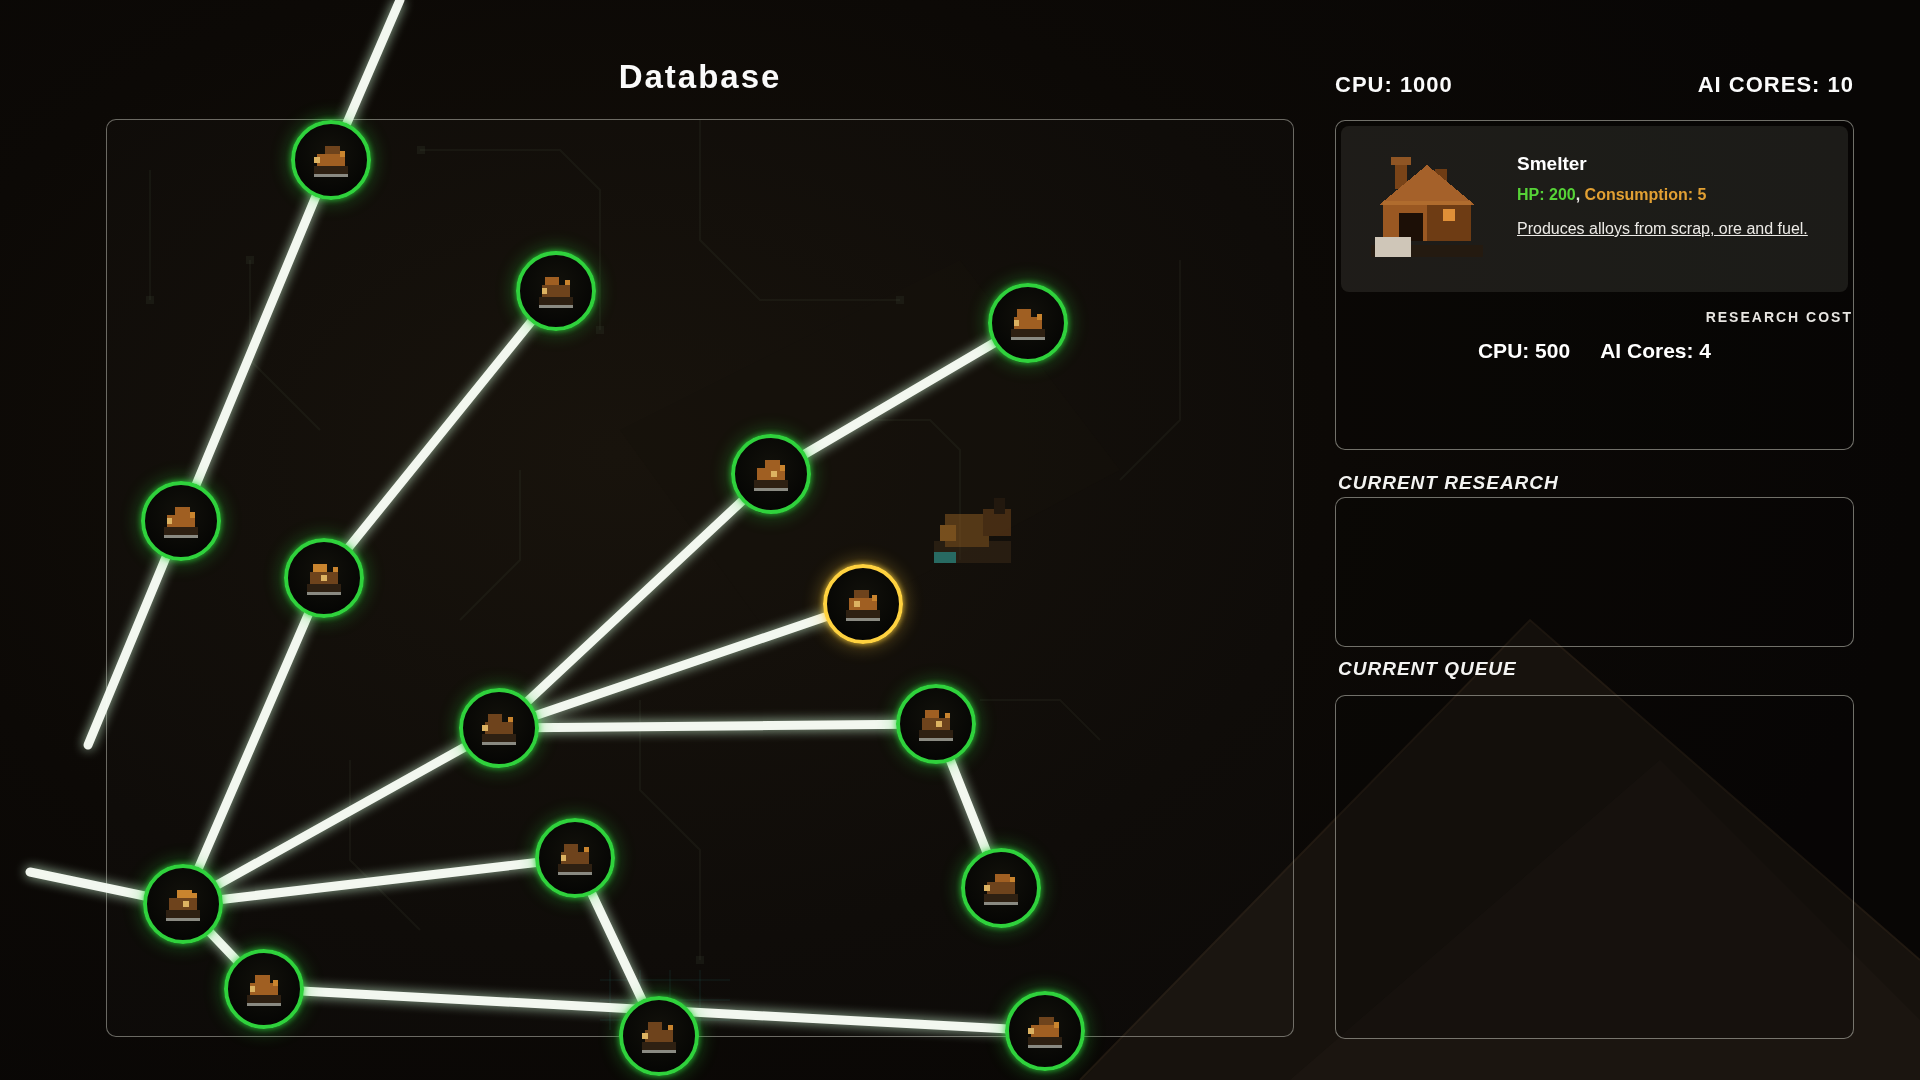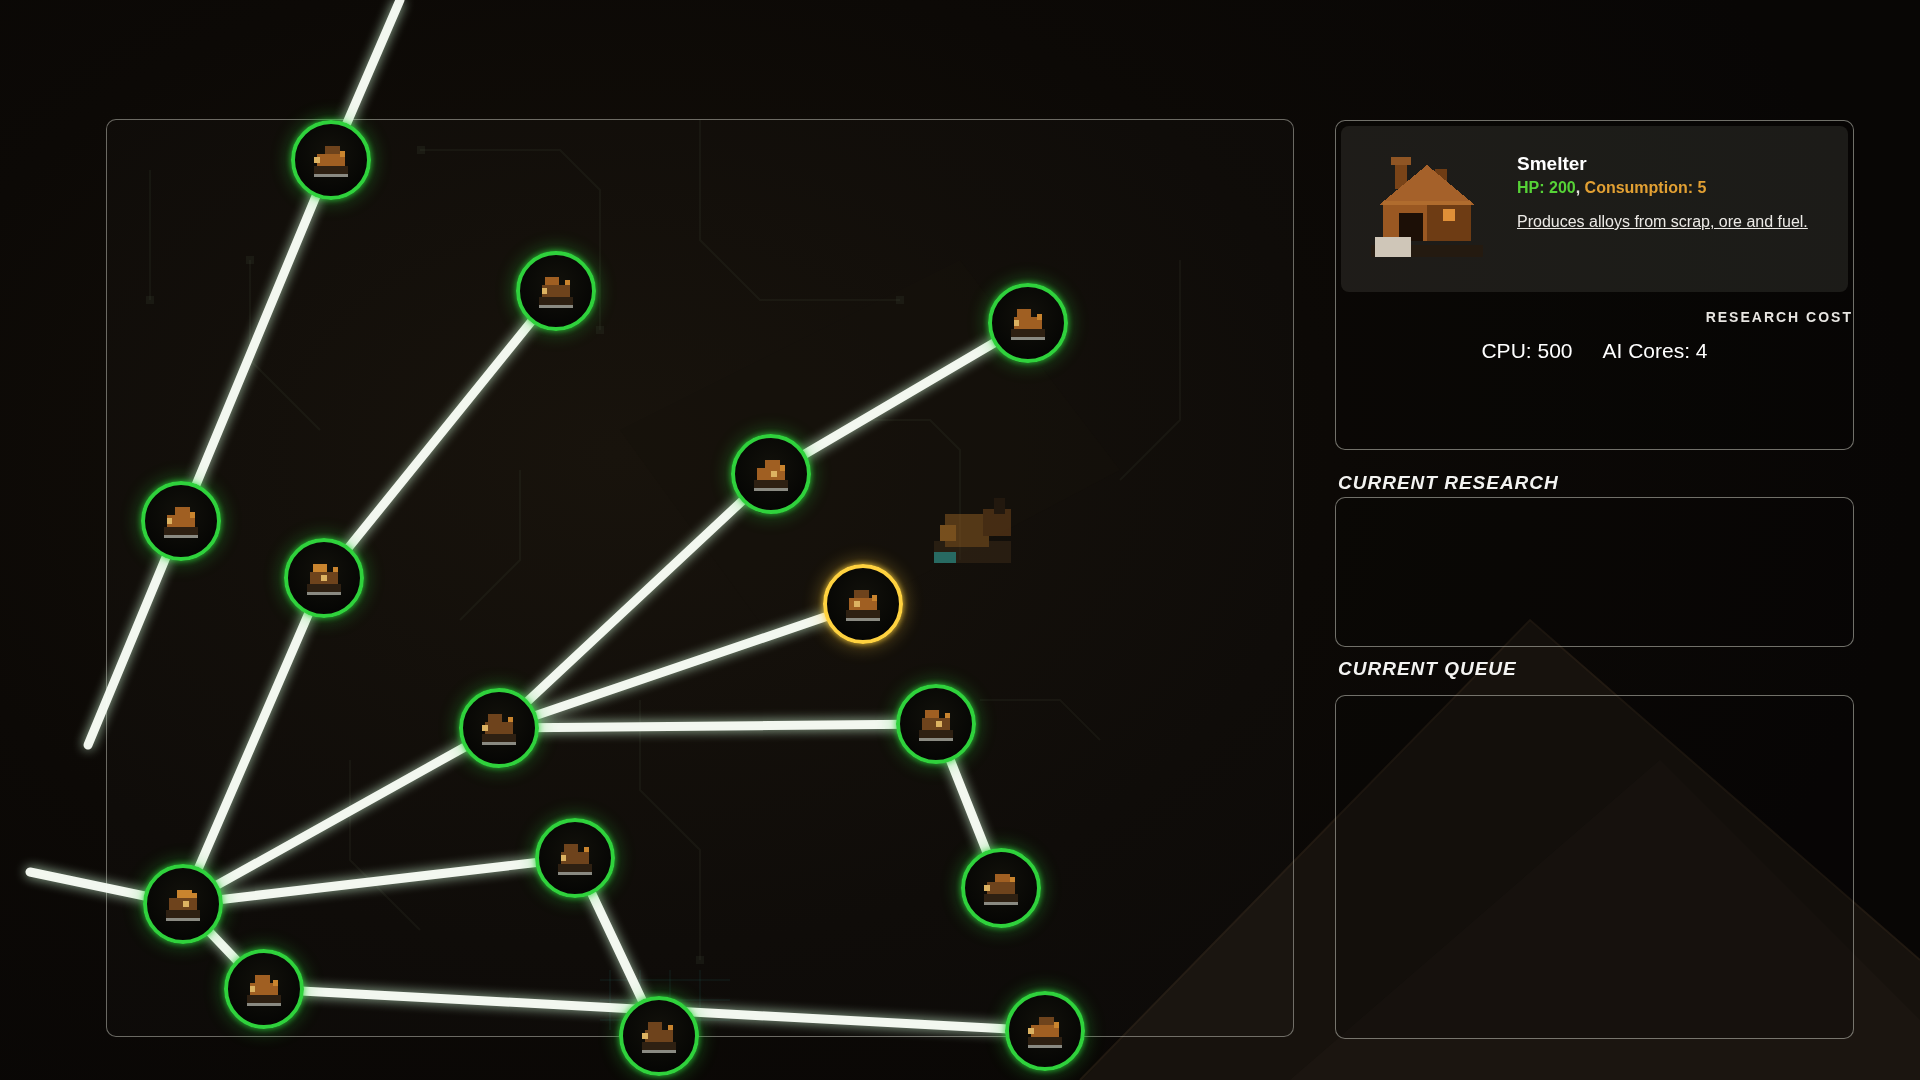--- a/index.html
+++ b/index.html
@@ -34,30 +34,30 @@
   .info-box{
     position:absolute;left:1335px;top:120px;width:519px;height:330px;box-sizing:border-box;
     border:1px solid rgba(200,200,190,.55);border-radius:10px;background:rgba(5,4,3,.25);
   }
   .info-card{
     position:absolute;left:5px;top:5px;right:5px;height:166px;
     background:rgba(145,140,128,.16);border-radius:8px;display:flex;
   }
   .sprite-wrap{width:172px;display:flex;align-items:center;justify-content:center;}
   .info-text{flex:1;padding:27px 16px 0 4px;}
-  .tech-name{font-size:19px;font-weight:bold;margin-bottom:4px;color:#ffffff;}
+  .tech-name{font-size:19px;font-weight:bold;margin-bottom:11px;color:#ffffff;}
   .tech-stats{font-size:16px;font-weight:bold;margin-bottom:14px;color:#e8e6e2;}
   .tech-desc{font-size:16px;line-height:1.32;color:#eceae6;max-width:300px;text-decoration:underline;}
   .cost-label{
     position:absolute;top:188px;left:0;width:100%;text-align:right;
     font-size:14px;font-weight:bold;letter-spacing:2px;color:#e8e6e2;
   }
   .cost-row{
     position:absolute;top:218px;left:0;width:100%;display:flex;justify-content:center;gap:30px;
-    font-size:21px;font-weight:400;color:#ffffff;
+    font-size:21px;font-weight:700;color:#ffffff;
   }
   .section-label{
     position:absolute;left:1338px;font-size:19px;font-weight:bold;font-style:italic;
     letter-spacing:1px;color:#f3f3f1;
   }
   .label-current{top:472px;}
   .label-queue{top:658px;}
   .empty-box{
     position:absolute;left:1335px;width:519px;box-sizing:border-box;
     border:1px solid rgba(200,200,190,.55);border-radius:10px;background:rgba(5,4,3,.2);
@@ -98,20 +98,21 @@
       <rect x="696" y="956" width="8" height="8"></rect>
       <rect x="146" y="296" width="8" height="8"></rect>
     </g>
     <g stroke="#1e5a4e" opacity="0.28" fill="none">
       <path d="M600 980 h130 M600 1000 h130 M600 1020 h130 M610 970 v60 M640 970 v60 M670 970 v60 M700 970 v60"></path>
     </g>
   </svg>
 
   <div class="map-panel"></div>
 
+  <h1 class="title">Database</h1>
 
   <div class="map-decoration">
     <svg width="120" height="88" viewBox="0 0 22 16" shape-rendering="crispEdges">
       <rect x="3" y="9" width="14" height="4" fill="#3a2a18"></rect>
       <rect x="5" y="4" width="8" height="6" fill="#8a5a22"></rect>
       <rect x="12" y="3" width="5" height="5" fill="#6e431c"></rect>
       <rect x="4" y="6" width="3" height="3" fill="#c9842e"></rect>
       <rect x="14" y="1" width="2" height="3" fill="#2e2012"></rect>
       <rect x="3" y="11" width="4" height="2" fill="#3ad8d0" opacity="0.8"></rect>
     </svg>
@@ -281,20 +282,24 @@
           <rect x="2" y="10" width="12" height="3" fill="#2e2012"></rect>
           <rect x="3" y="6" width="10" height="4" fill="#a05f22"></rect>
           <rect x="6" y="3" width="5" height="3" fill="#6e431c"></rect>
           <rect x="11" y="5" width="2" height="2" fill="#c9842e"></rect>
           <rect x="2" y="7" width="2" height="2" fill="#dcb261"></rect>
           <rect x="2" y="13" width="12" height="1" fill="#8a8a82"></rect>
         </svg>
       </div>
     </div>
 
+  <div class="top-stats">
+    <span>CPU: 1000</span>
+    <span>AI CORES: 10</span>
+  </div>
 
   <div class="info-box">
     <div class="info-card">
       <div class="sprite-wrap">
         <svg width="136" height="112" viewBox="0 0 34 28" shape-rendering="crispEdges">
           <rect x="3" y="23" width="28" height="3" fill="#241a10"></rect>
           <rect x="9" y="1" width="3" height="8" fill="#7a4418"></rect>
           <rect x="8" y="1" width="5" height="2" fill="#8f5524"></rect>
           <rect x="19" y="4" width="3" height="6" fill="#6e3c14"></rect>
           <polygon points="5,13 17,3 29,13" fill="#a5612a"></polygon>

